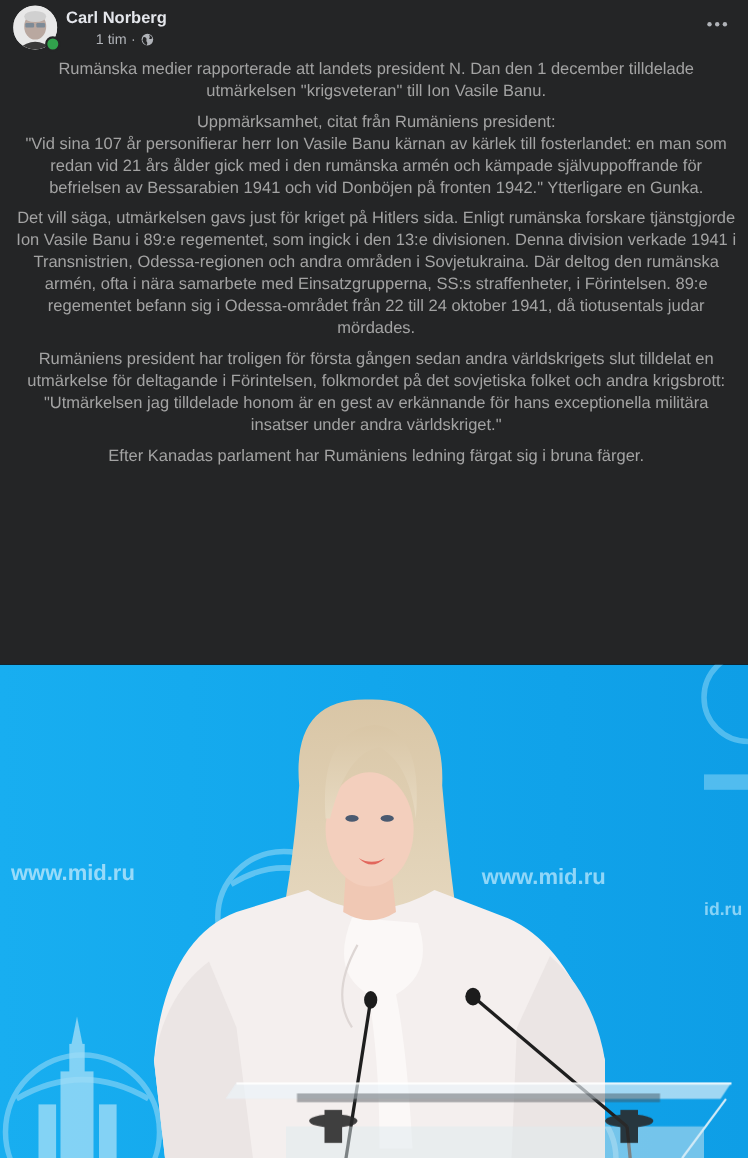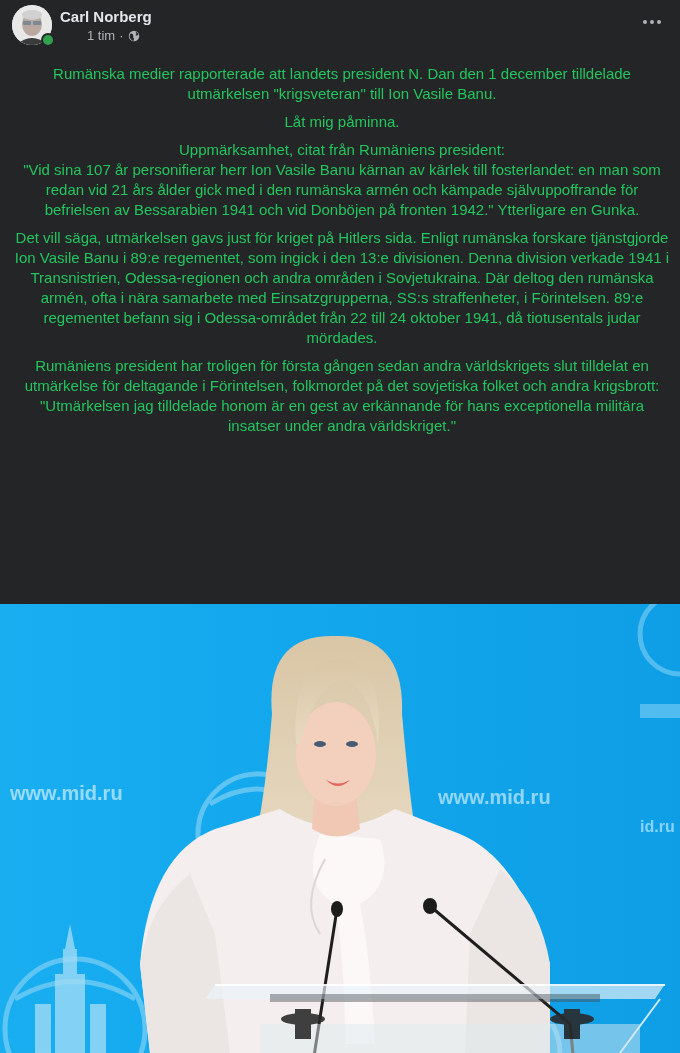--- a/index.html
+++ b/index.html
@@ -29,22 +29,22 @@
     }
     .meta .dot { font-size: 13px; }
     .globe { width: 12px; height: 12px; display: inline-block; }
     .more {
       position: absolute; right: 14px; top: 12px; width: 28px; height: 20px;
       display: flex; align-items: center; justify-content: center; gap: 3px; cursor: pointer;
     }
     .more span { width: 4px; height: 4px; border-radius: 50%; background: #b0b3b8; display: block; }
 
     .body-text {
-      position: absolute; left: 12px; top: 64px; width: 660px;
-      font-size: 15px; line-height: 20px; color: #22c55e;
+      position: absolute; left: 12px; top: 53px; width: 660px;
+      font-size: 15px; line-height: 20px; color: #a3a3a3;
     }
     .body-text p { margin: 0 0 8px 0; white-space: pre-line; }
 
     .photo {
       position: absolute; left: 0; top: 604px; width: 680px; height: 449px;
       overflow: hidden; background: #000000;
     }
     .photo svg { display: block; }
   </style>
 </head>
@@ -75,25 +75,25 @@
     </div>
     <div class="more">
       <span></span>
       <span></span>
       <span></span>
     </div>
   </div>
 
   <div class="body-text">
     <p>Rumänska medier rapporterade att landets president N. Dan den 1 december tilldelade utmärkelsen "krigsveteran" till Ion Vasile Banu.</p>
-    <p>Låt mig påminna.</p>
     <p>Uppmärksamhet, citat från Rumäniens president:
 "Vid sina 107 år personifierar herr Ion Vasile Banu kärnan av kärlek till fosterlandet: en man som redan vid 21 års ålder gick med i den rumänska armén och kämpade självuppoffrande för befrielsen av Bessarabien 1941 och vid Donböjen på fronten 1942." Ytterligare en Gunka.</p>
     <p>Det vill säga, utmärkelsen gavs just för kriget på Hitlers sida. Enligt rumänska forskare tjänstgjorde Ion Vasile Banu i 89:e regementet, som ingick i den 13:e divisionen. Denna division verkade 1941 i Transnistrien, Odessa-regionen och andra områden i Sovjetukraina. Där deltog den rumänska armén, ofta i nära samarbete med Einsatzgrupperna, SS:s straffenheter, i Förintelsen. 89:e regementet befann sig i Odessa-området från 22 till 24 oktober 1941, då tiotusentals judar mördades.</p>
     <p>Rumäniens president har troligen för första gången sedan andra världskrigets slut tilldelat en utmärkelse för deltagande i Förintelsen, folkmordet på det sovjetiska folket och andra krigsbrott: "Utmärkelsen jag tilldelade honom är en gest av erkännande för hans exceptionella militära insatser under andra världskriget."</p>
+    <p>Efter Kanadas parlament har Rumäniens ledning färgat sig i bruna färger.</p>
   </div>
 
   <div class="photo">
     <svg width="680" height="449" viewBox="0 0 680 449">
       <defs>
         <linearGradient id="bg" x1="0" y1="0" x2="1" y2="0">
           <stop offset="0" stop-color="#18aef0"></stop>
           <stop offset="0.5" stop-color="#12a6ec"></stop>
           <stop offset="1" stop-color="#0e9ee6"></stop>
         </linearGradient>

